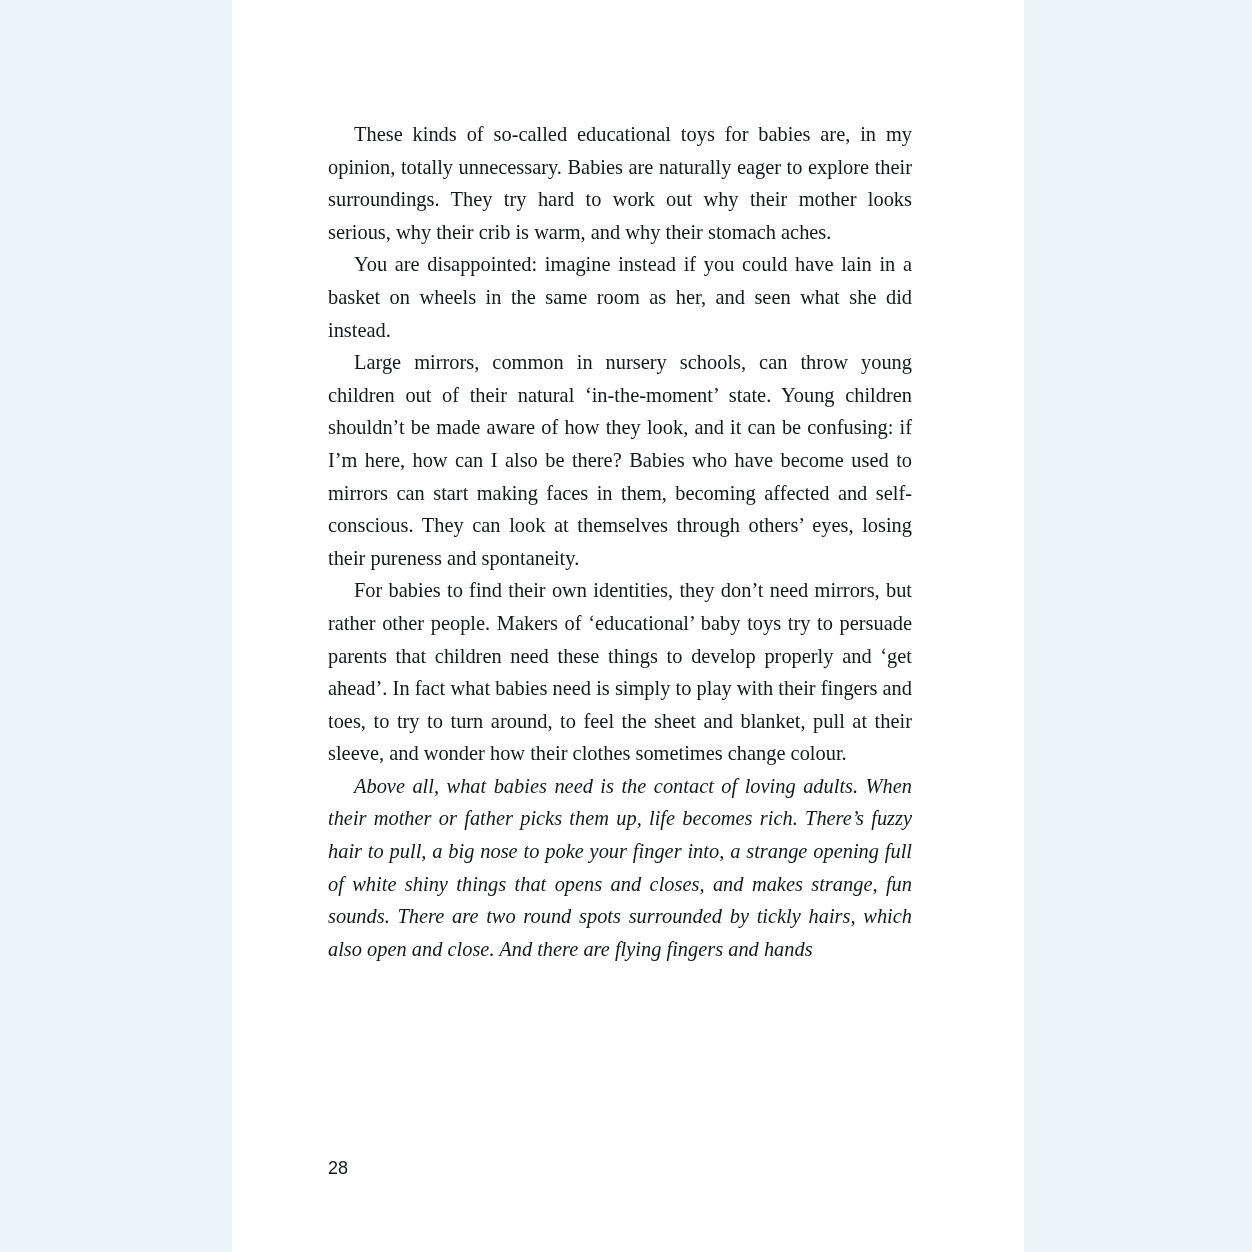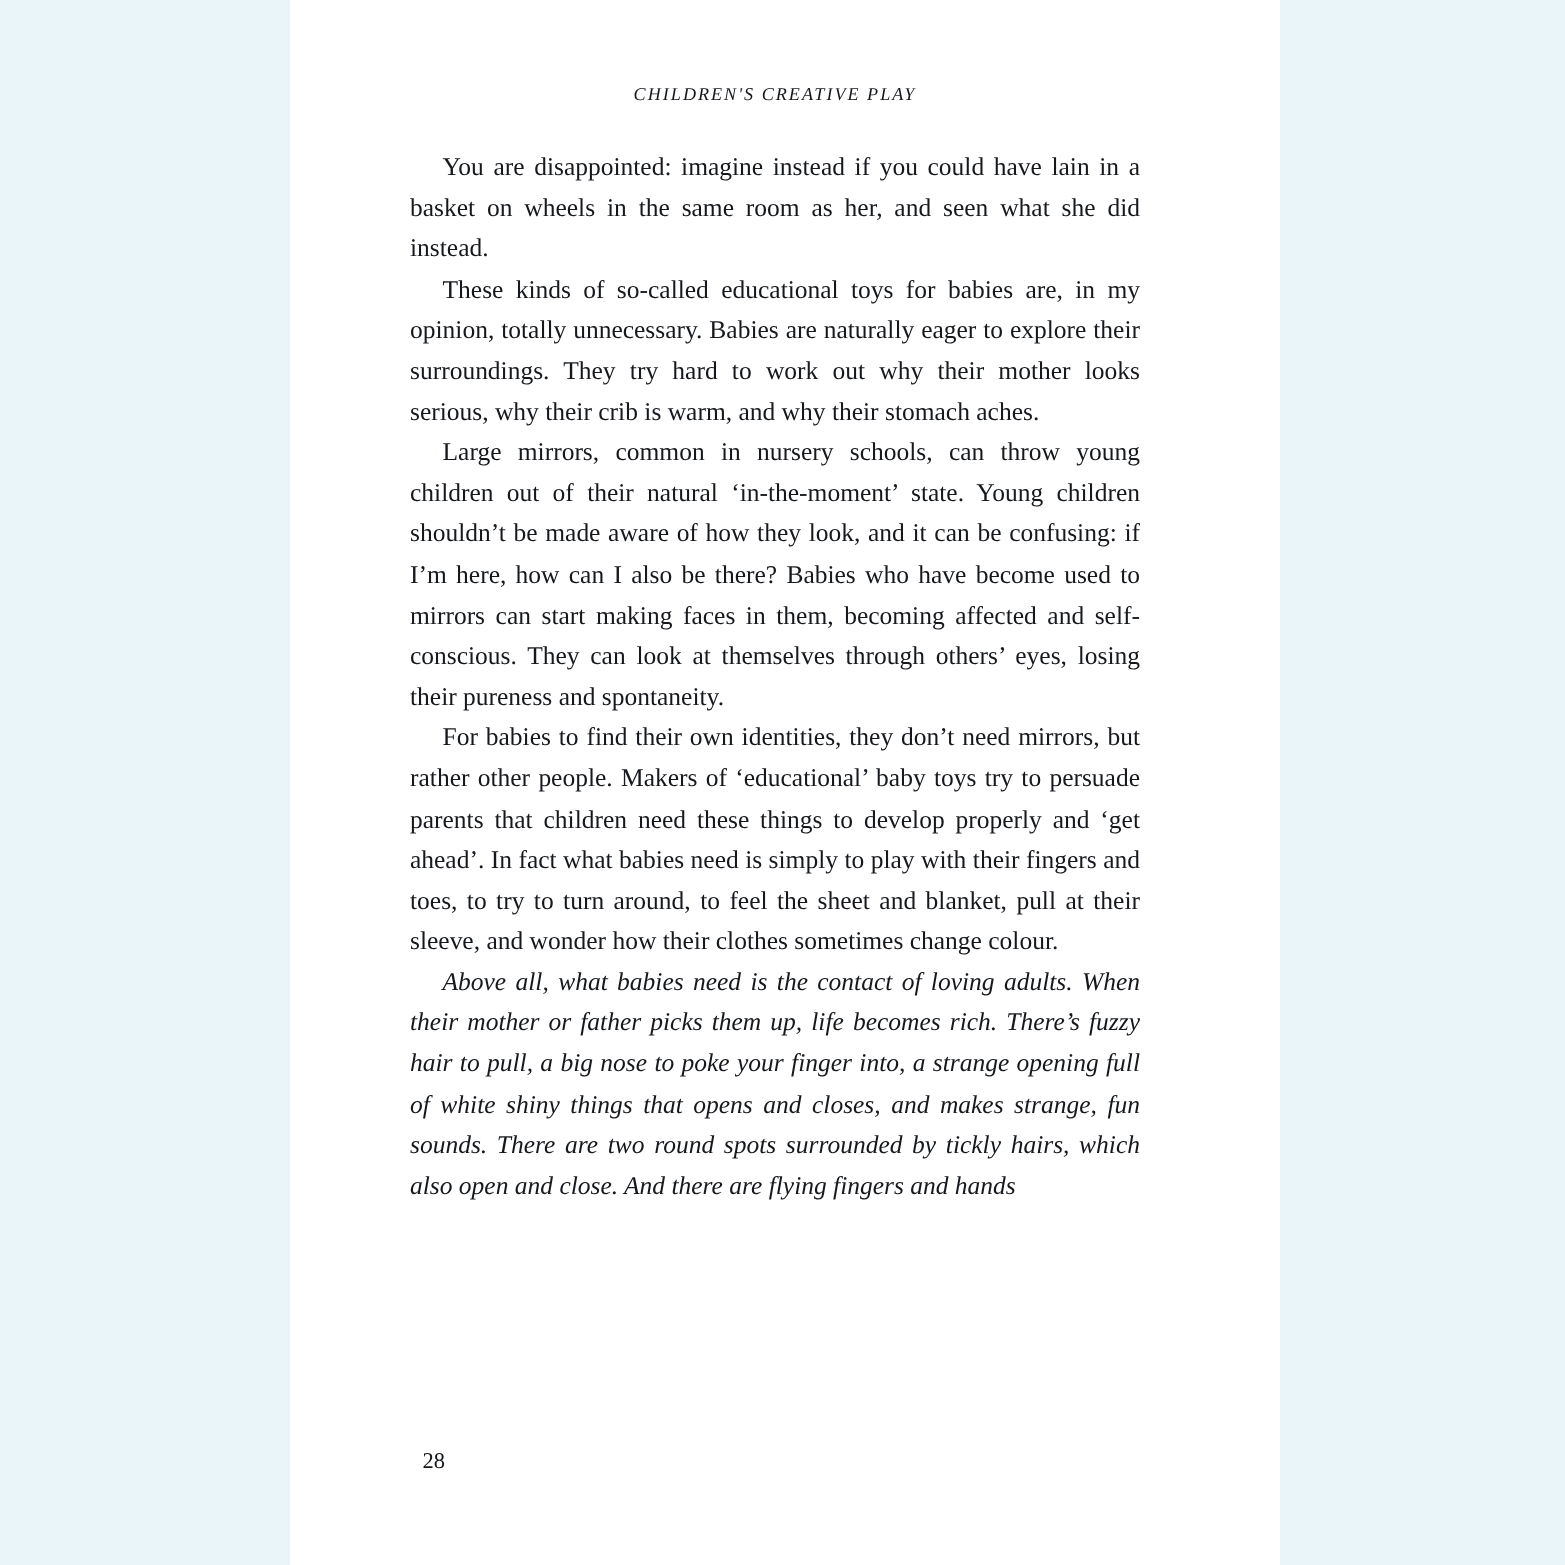--- a/index.html
+++ b/index.html
@@ -65,38 +65,36 @@
     hyphens: none;
   }
   .body-text p.last {
     text-align: justify;
     font-style: italic;
   }
   .folio {
     position: absolute;
     left: 0;
     top: 1158px;
-    font-family: Liberation Serif, serif;
+    font-family: Liberation Sans, sans-serif;
     font-size: 18px;
     color: #15181c;
-    margin-left: 10px;
   }
 </style>
 </head>
 <body>
 
 <div class="viewport">
   <div class="page">
     <div class="page-inner">
 
-      <div class="running-head">CHILDREN'S CREATIVE PLAY</div>
 
       <div class="body-text">
+        <p>These kinds of so-called educational toys for babies are, in my opinion, totally unnecessary. Babies are naturally eager to explore their surroundings. They try hard to work out why their mother looks serious, why their crib is warm, and why their stomach aches.</p>
         <p>You are disappointed: imagine instead if you could have lain in a basket on wheels in the same room as her, and seen what she did instead.</p>
-        <p>These kinds of so-called educational toys for babies are, in my opinion, totally unnecessary. Babies are naturally eager to explore their surroundings. They try hard to work out why their mother looks serious, why their crib is warm, and why their stomach aches.</p>
         <p>Large mirrors, common in nursery schools, can throw young children out of their natural ‘in-the-moment’ state. Young children shouldn’t be made aware of how they look, and it can be confusing: if I’m here, how can I also be there? Babies who have become used to mirrors can start making faces in them, becoming affected and self-conscious. They can look at themselves through others’ eyes, losing their pureness and spontaneity.</p>
         <p>For babies to find their own identities, they don’t need mirrors, but rather other people. Makers of ‘educational’ baby toys try to persuade parents that children need these things to develop properly and ‘get ahead’. In fact what babies need is simply to play with their fingers and toes, to try to turn around, to feel the sheet and blanket, pull at their sleeve, and wonder how their clothes sometimes change colour.</p>
         <p class="last">Above all, what babies need is the contact of loving adults. When their mother or father picks them up, life becomes rich. There’s fuzzy hair to pull, a big nose to poke your finger into, a strange opening full of white shiny things that opens and closes, and makes strange, fun sounds. There are two round spots surrounded by tickly hairs, which also open and close. And there are flying fingers and hands</p>
       </div>
 
       <div class="folio">28</div>
 
     </div>
   </div>
 </div>

